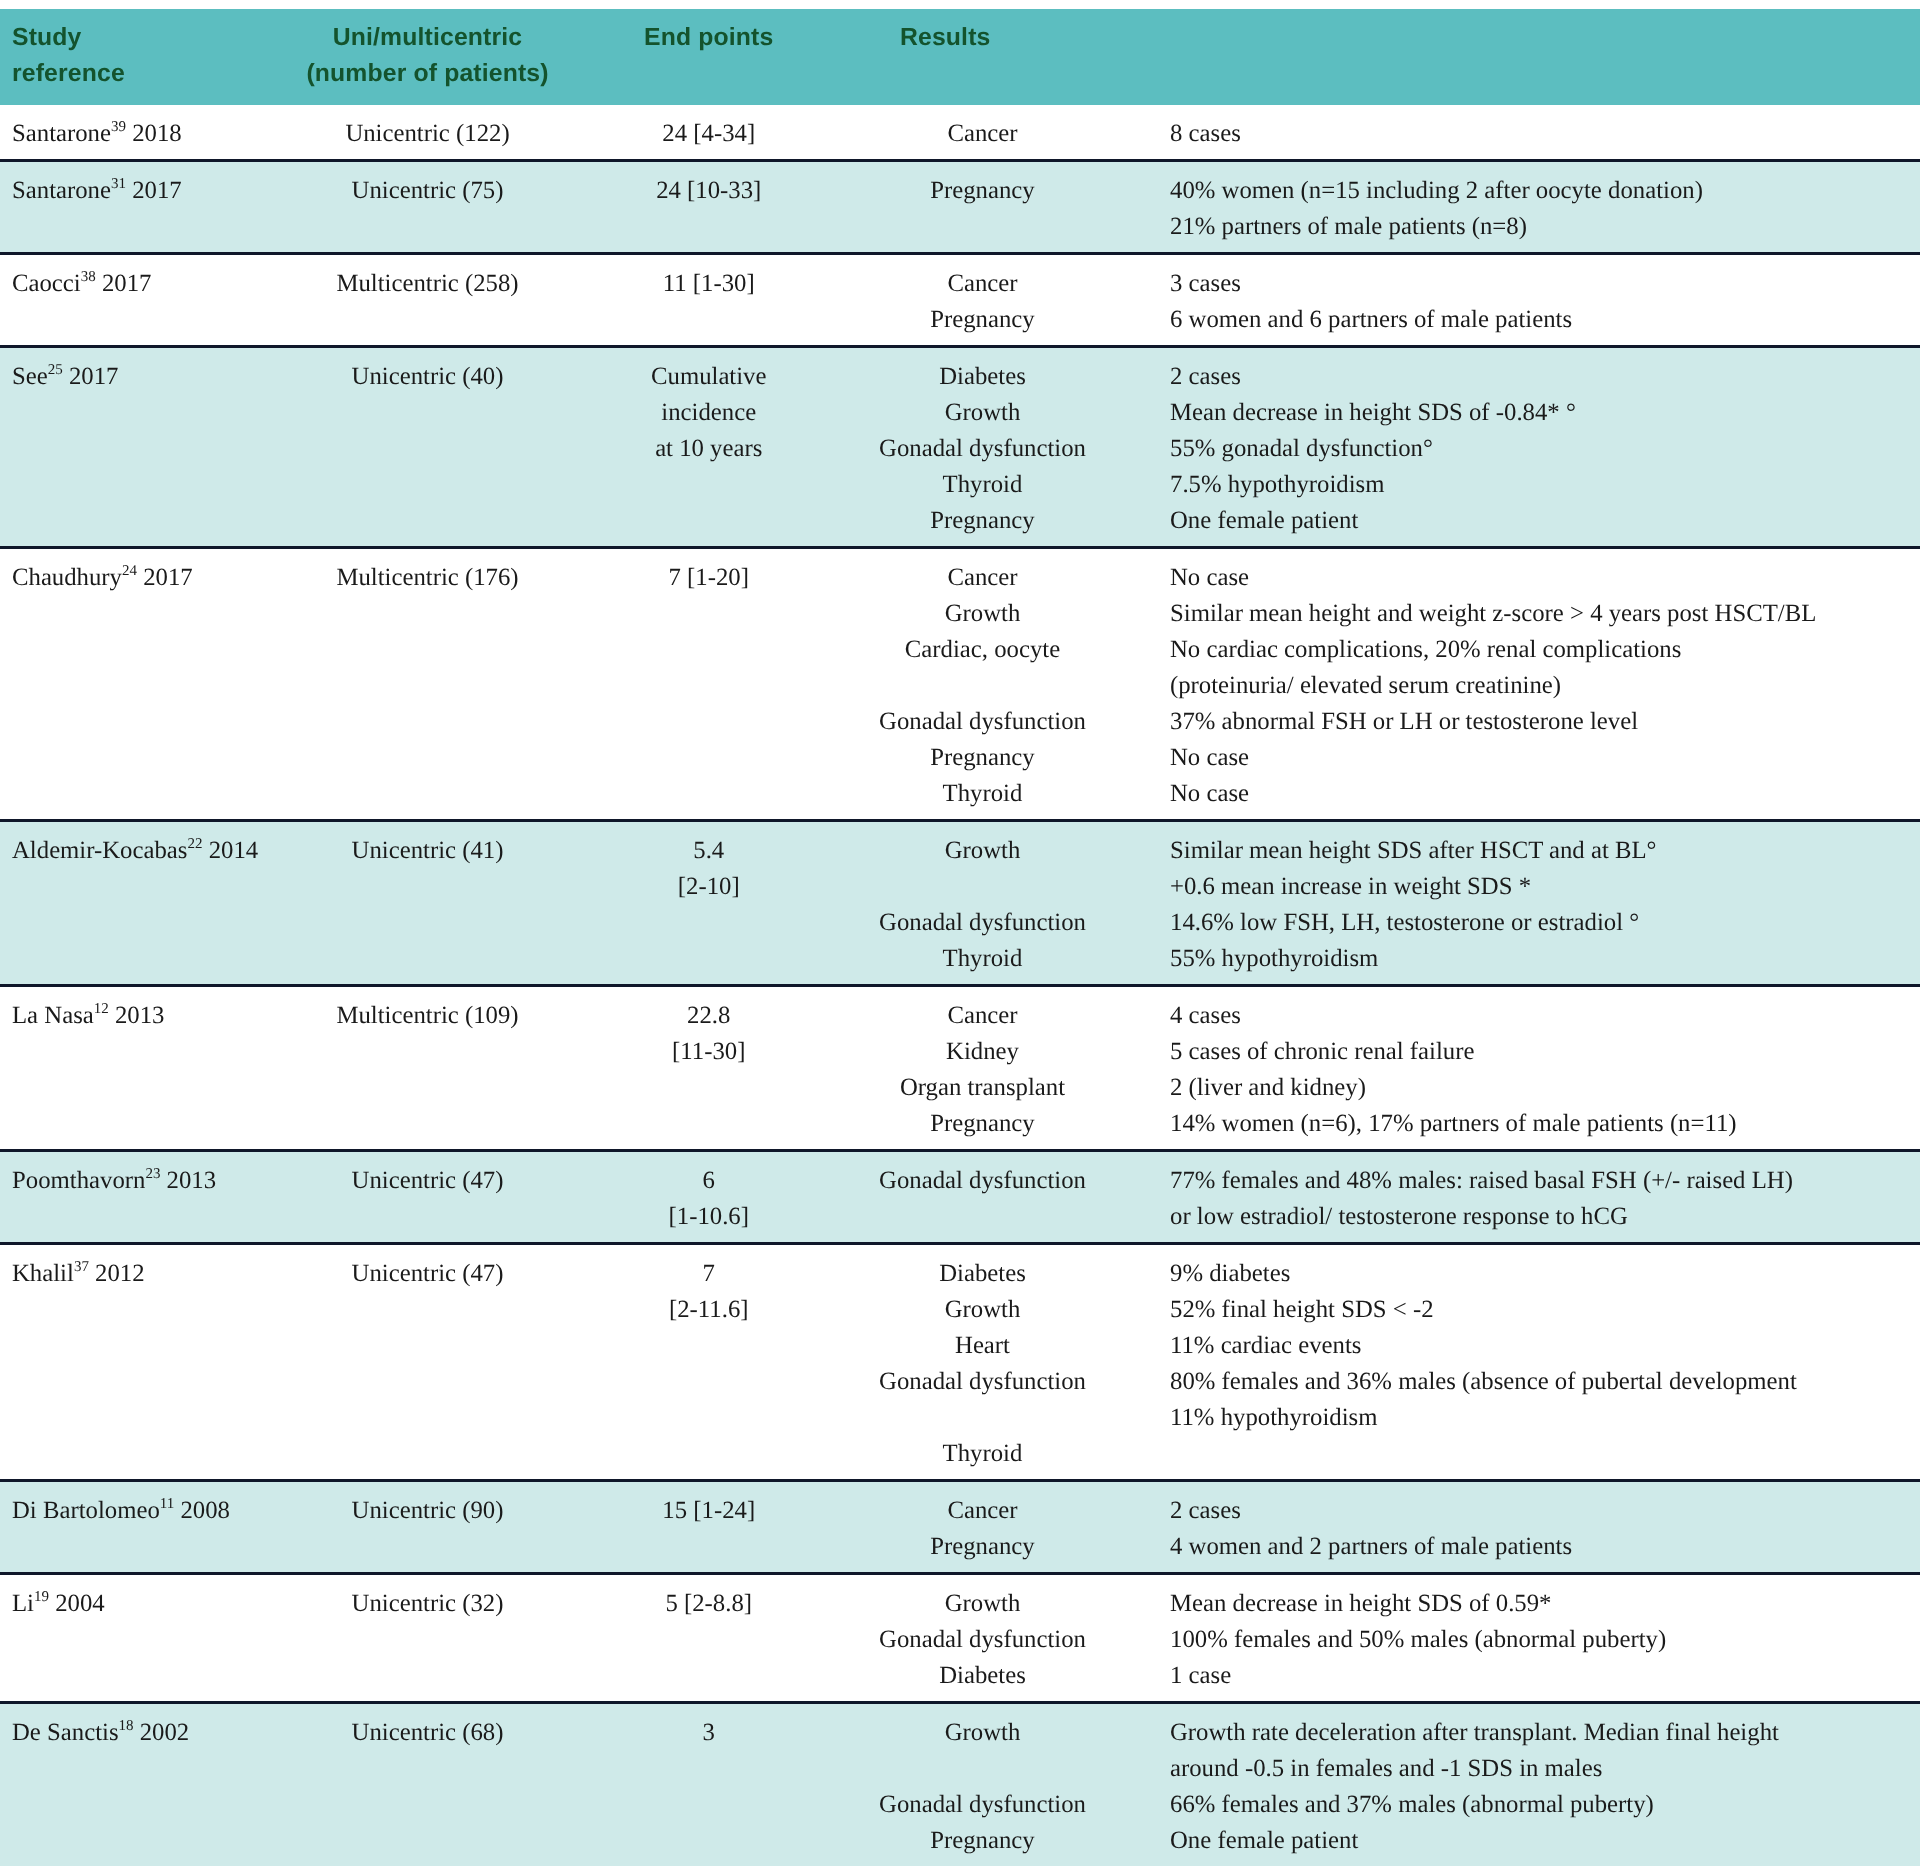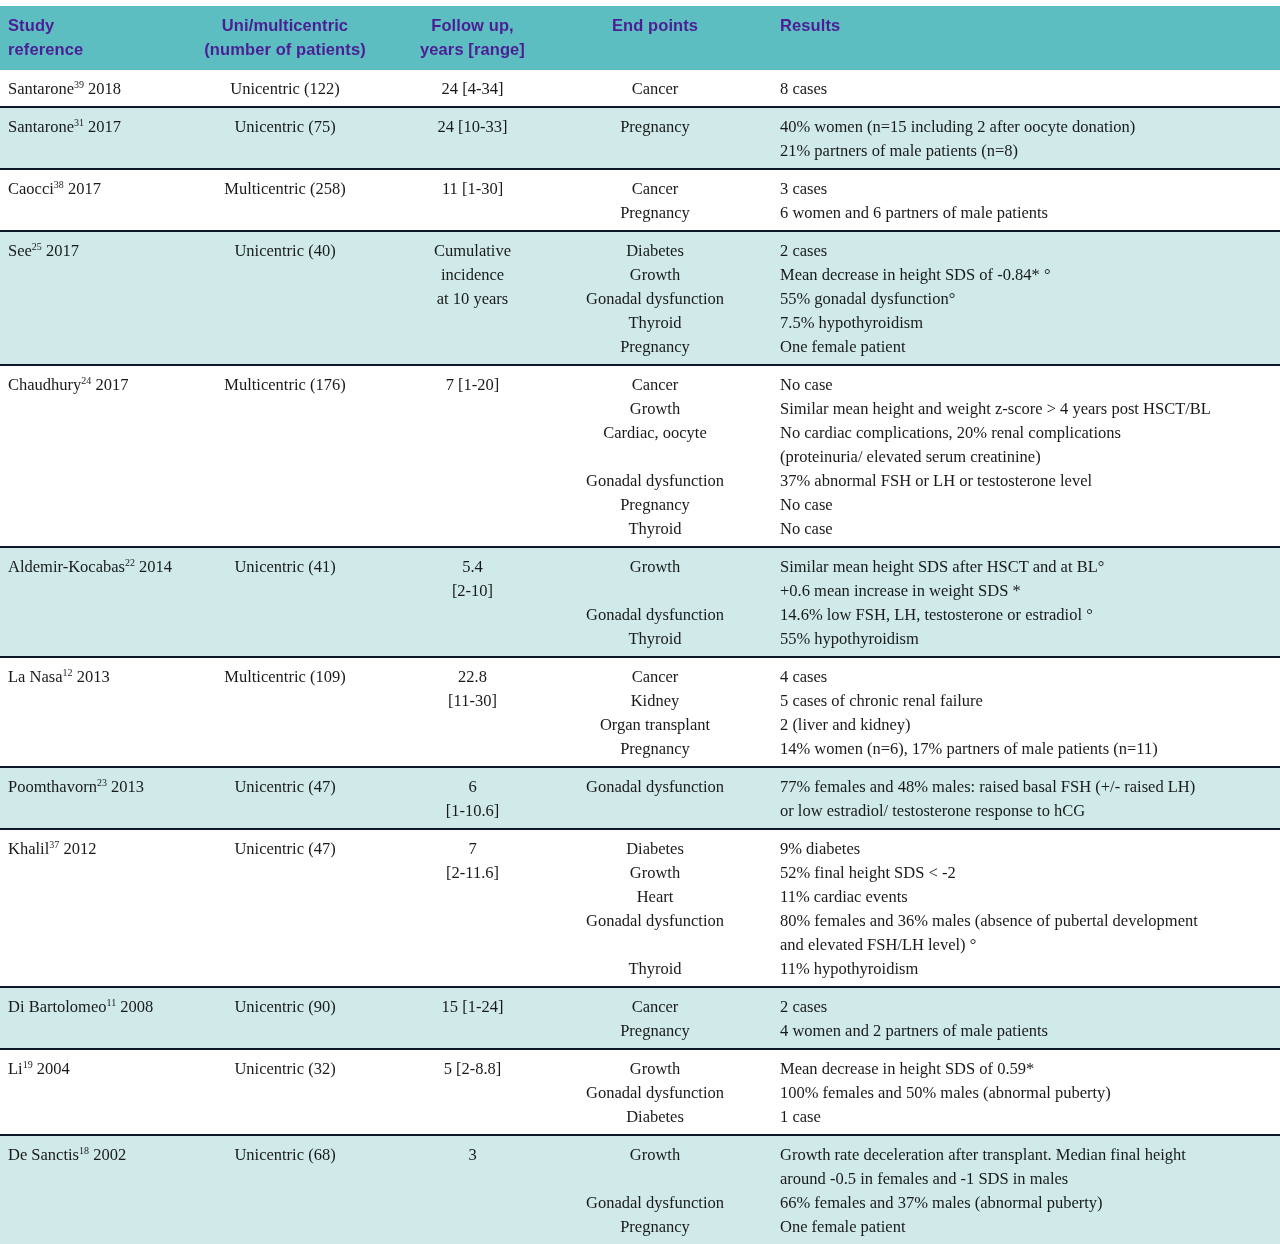--- a/index.html
+++ b/index.html
@@ -12,21 +12,21 @@
   .table-wrap { width:1280px; padding-top:6px; }
 
   .grid-row {
     display:grid;
     grid-template-columns:190px 190px 185px 180px 1fr;
     width:100%;
   }
 
   .thead {
     background:#5cbec0;
-    color:#4c1d95;
+    color:#14532d;
     font-family:"Liberation Sans", sans-serif;
     font-weight:bold;
     font-size:17px;
     line-height:21px;
     padding:7px 0 9px 0;
     letter-spacing:0.1px;
   }
   .thead .cell { padding-top:0; padding-bottom:0; }
 
   .row {
@@ -64,24 +64,20 @@
 
   <div class="grid-row thead" id="table-header">
       <div class="cell c-study">
         <div>Study</div>
         <div>reference</div>
       </div>
       <div class="cell c-centric">
         <div>Uni/multicentric</div>
         <div>(number of patients)</div>
       </div>
-      <div class="cell c-followup">
-        <div>Follow up,</div>
-        <div>years [range]</div>
-      </div>
       <div class="cell c-endpoints">
         <div>End points</div>
       </div>
       <div class="cell c-results">
         <div>Results</div>
       </div>
     </div>
 
   <div id="table-body">
   <div class="grid-row row">
@@ -286,21 +282,20 @@
           <div>Heart</div>
           <div>Gonadal dysfunction</div>
           <div>&nbsp;</div>
           <div>Thyroid</div>
         </div>
     <div class="cell c-results">
           <div>9% diabetes</div>
           <div>52% final height SDS &lt; -2</div>
           <div>11% cardiac events</div>
           <div>80% females and 36% males (absence of pubertal development</div>
-          <div>and elevated FSH/LH level) °</div>
           <div>11% hypothyroidism</div>
         </div>
   </div>
 
   <div class="grid-row row shaded">
     <div class="cell c-study">
       <span>Di Bartolomeo</span><sup class="refnum">11</sup> <span>2008</span>
     </div>
     <div class="cell c-centric">
           <div>Unicentric (90)</div>

